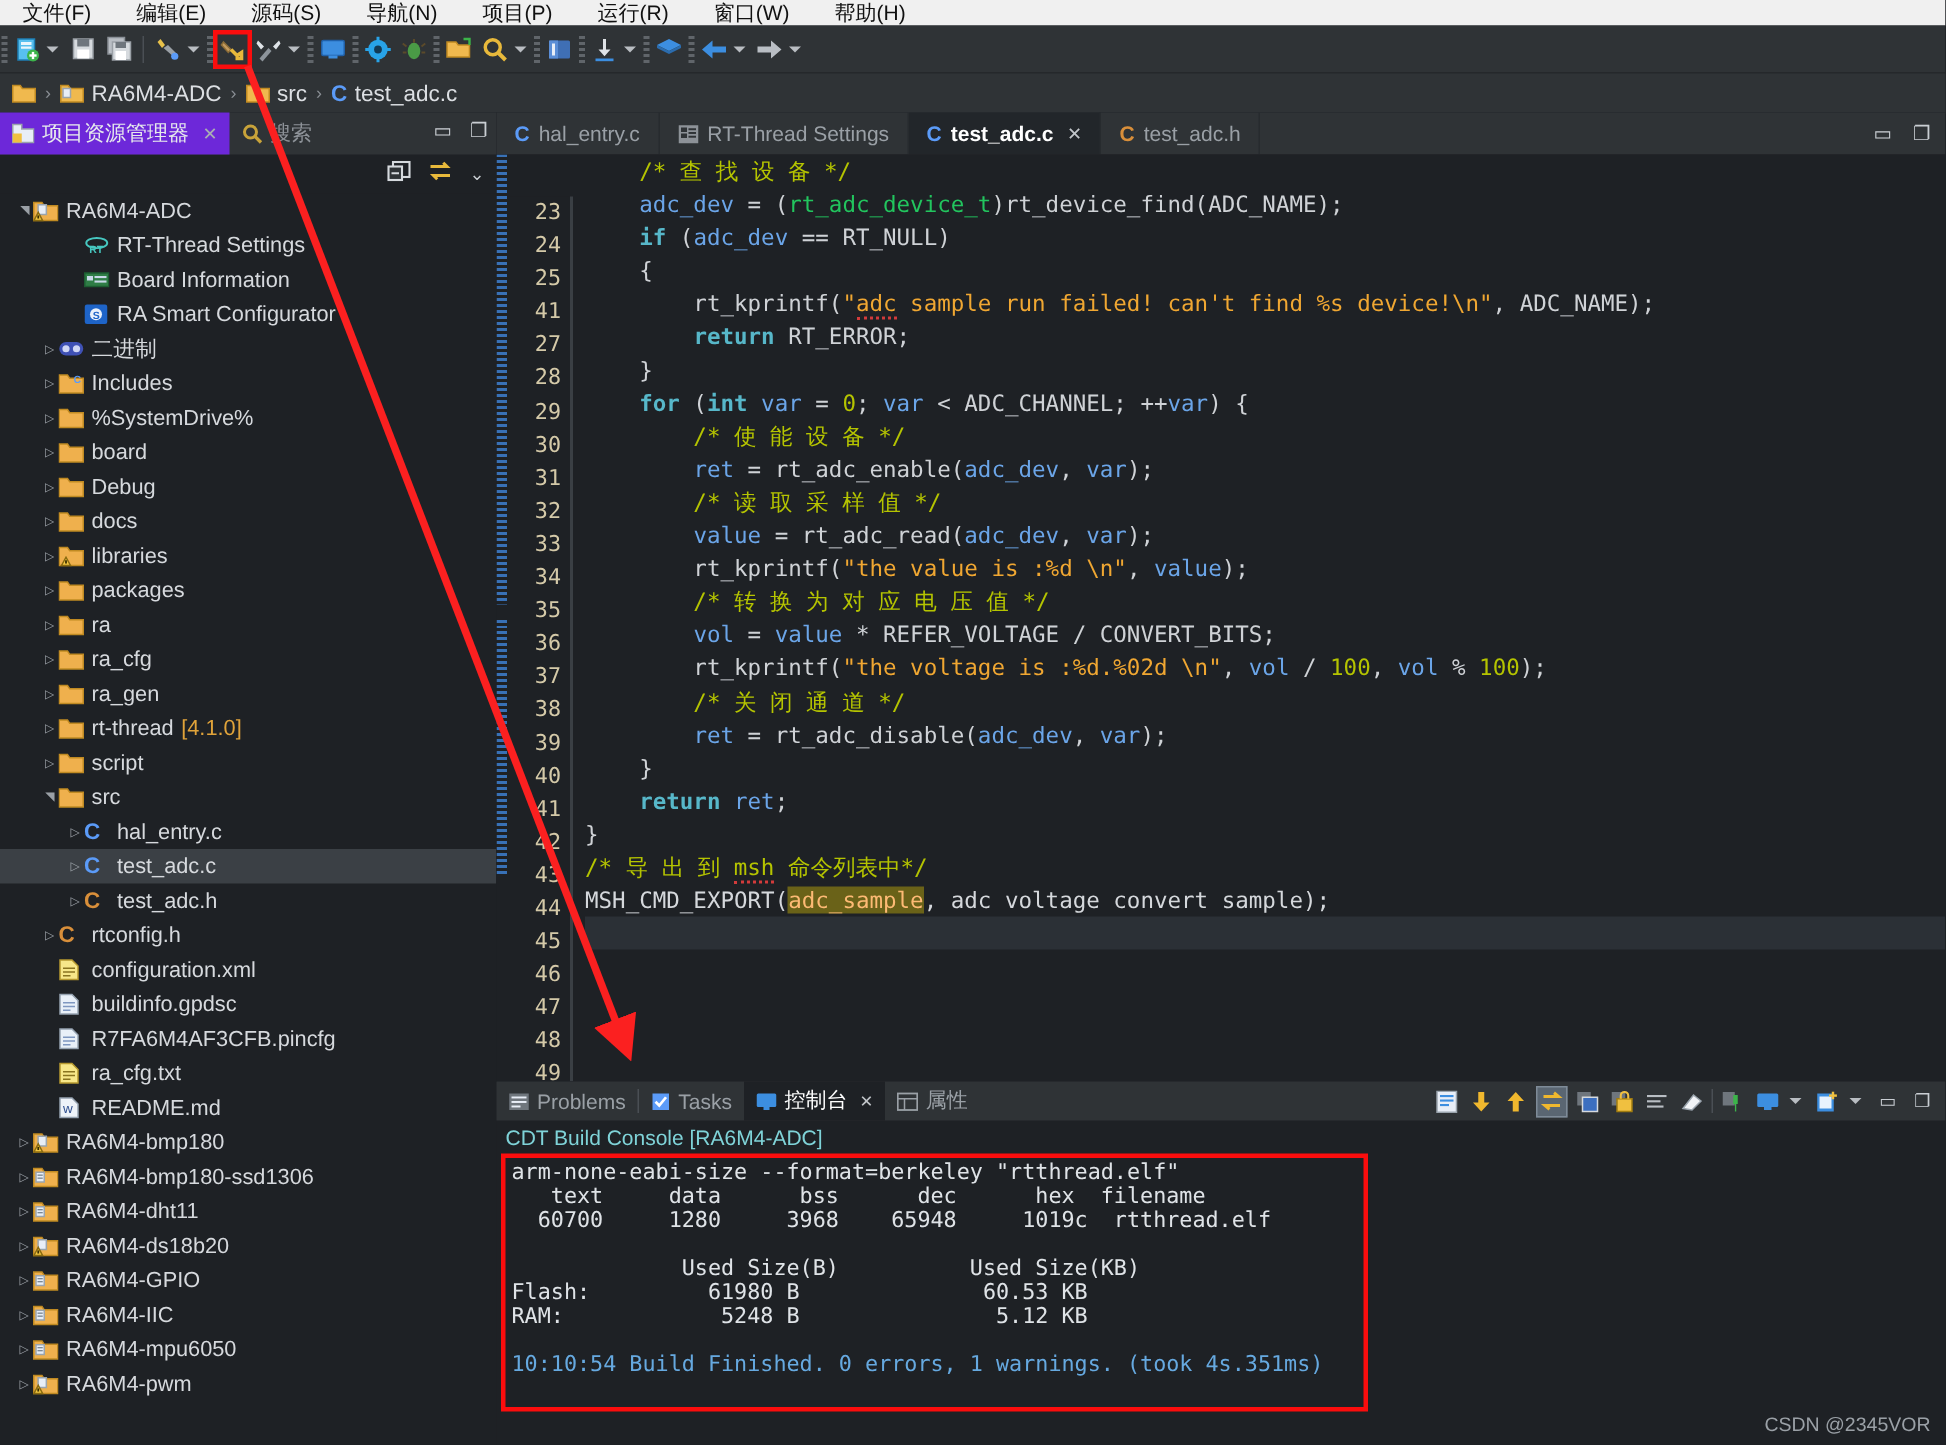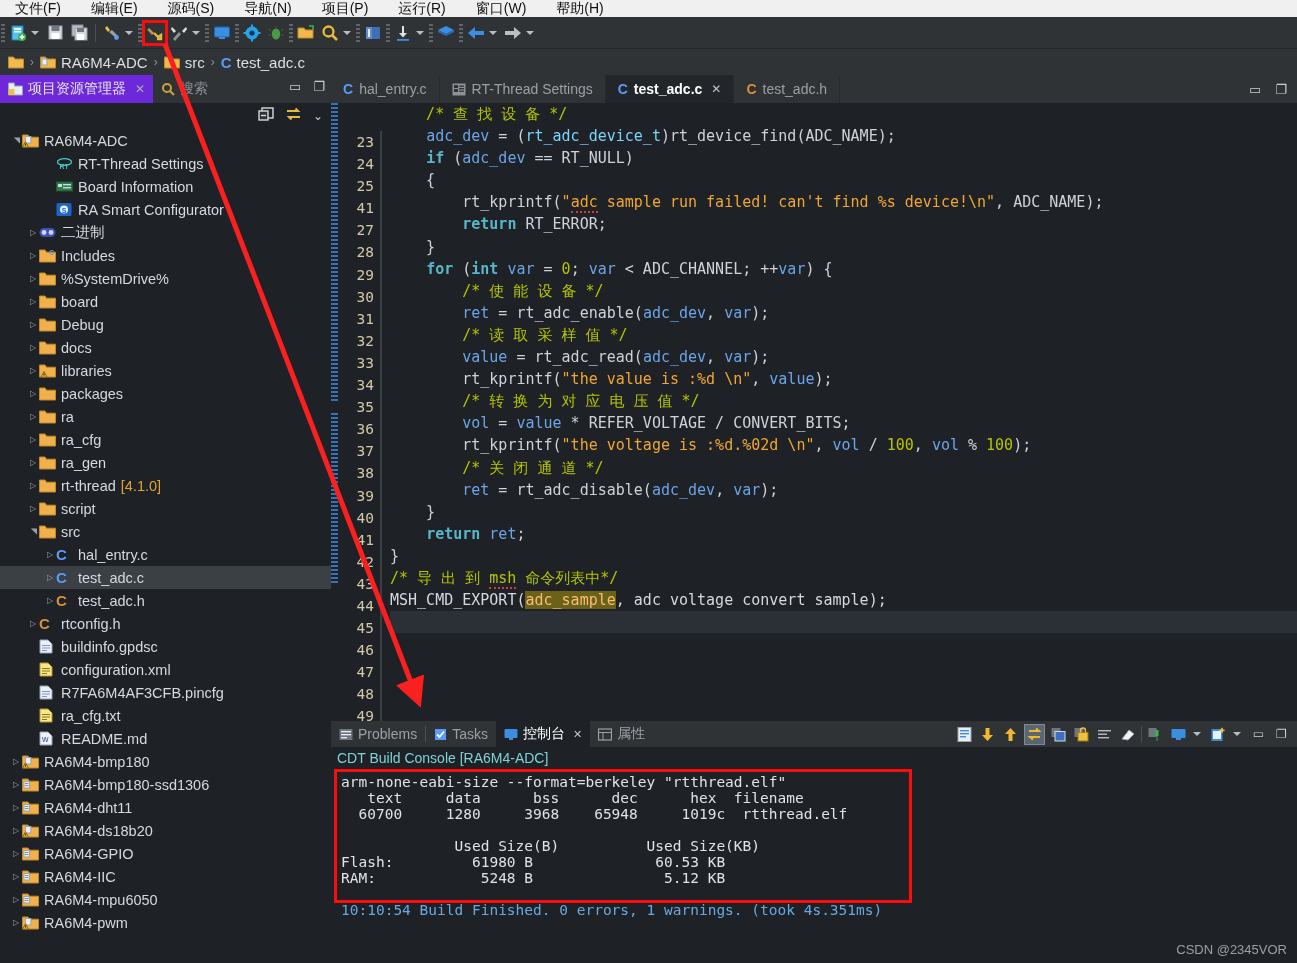--- a/index.html
+++ b/index.html
@@ -68,38 +68,38 @@
   #gutter{width:36px;flex:0 0 36px;background:#1e2125;text-align:right;padding-right:6px;
           border-right:2px solid #3a3f44;font-family:"DejaVu Sans Mono","Liberation Mono",monospace;font-size:14.5px;color:#d4c9a8;margin-top:28px;}
   #gutter div{height:22.1px;line-height:22.1px;}
   #code{flex:1;position:relative;font-family:"DejaVu Sans Mono","Liberation Mono",monospace;font-size:15px;
         white-space:pre;padding-left:8px;overflow:hidden;}
   #code .ln{height:22.1px;line-height:22.1px;}
   #code .ln.cur{background:#2b3036;width:100%;}
   .kw{color:#57b7c9;font-weight:bold}
   .cmt{color:#b5c400}
   .str{color:#f0a732}
-  .typ{color:#7dd3fc}
+  .typ{color:#22c55e}
   .var{color:#6ba5e8}
   .num{color:#b5c400}
   .pl{color:#d5d8dc}
   .mark-occ{background:#6a6218;color:#fdba74}
   .sq{border-bottom:2px dotted #d23b3b}
   
   #console{position:absolute;left:331px;top:721px;width:966px;height:242px;background:#1e2125;}
   #cn-tabs{height:26px;background:#2f3336;display:flex;align-items:center;}
   .ctab{display:flex;align-items:center;gap:5px;height:26px;padding:0 8px;font-size:14px;color:#9aa0a6;}
   .ctab.active{background:#1e2125;color:#ffffff;}
   .ctab .xm{font-size:11px;color:#c2c6ca;margin-left:3px;}
   .csep{width:1px;height:16px;background:#4a4f54;}
   #cn-btns{margin-left:auto;display:flex;align-items:center;gap:4px;padding-right:6px;}
   .cbtn{width:19px;height:19px;display:flex;align-items:center;justify-content:center;font-size:14px;}
   .cbtn.on{background:#5a6672;border:1px solid #7e8b98;}
   #cn-title{height:22px;line-height:22px;padding-left:6px;color:#7fd3d8;font-size:14px;}
-  #cn-body{position:absolute;left:3px;top:48px;width:578px;height:134px;
+  #cn-body{position:absolute;left:3px;top:48px;width:578px;height:172px;
       font-family:"DejaVu Sans Mono","Liberation Mono",monospace;font-size:14.5px;color:#dfe3e7;white-space:pre;
       border:3px solid #fb0d0d;padding:2px 4px;box-sizing:border-box;}
   #cn-body .ok{color:#66a9e0;}
   #watermark{position:absolute;right:10px;bottom:6px;color:#9aa0a6;font-size:13px;}
   
   #arrow{position:absolute;left:0;top:0;width:1297px;height:963px;pointer-events:none;}
 </style>
 </head>
 <body>
 
@@ -469,36 +469,36 @@
         <span>test_adc.h</span>
       </div>
       <div class="trow">
         <span class="arw" style="margin-left: 27px;">▷</span>
         <span class="tico"><span style="color:#d98f3a;font-weight:bold;font-size:15px;line-height:15px;">C</span></span>
         <span>rtconfig.h</span>
       </div>
       <div class="trow">
         <span class="arw" style="margin-left: 27px;"></span>
         <span class="tico"><svg width="14" height="15" viewBox="0 0 14 15">
+            <path d="M1 14 V1 h8 l4 4 v9 z" fill="#f7e789" stroke="#b6992f"></path>
+            <rect x="3" y="6" width="8" height="1" fill="#8a7420"></rect>
+            <rect x="3" y="8.5" width="8" height="1" fill="#8a7420"></rect>
+            <rect x="3" y="11" width="5" height="1" fill="#8a7420"></rect>
+          </svg></span>
+        <span>configuration.xml</span>
+      </div>
+      <div class="trow">
+        <span class="arw" style="margin-left: 27px;"></span>
+        <span class="tico"><svg width="14" height="15" viewBox="0 0 14 15">
             <path d="M1 14 V1 h8 l4 4 v9 z" fill="#e9f0f8" stroke="#96a3b1"></path>
             <rect x="3" y="6" width="8" height="1" fill="#7f97c0"></rect>
             <rect x="3" y="8.5" width="8" height="1" fill="#7f97c0"></rect>
             <rect x="3" y="11" width="5" height="1" fill="#7f97c0"></rect>
           </svg></span>
         <span>buildinfo.gpdsc</span>
-      </div>
-      <div class="trow">
-        <span class="arw" style="margin-left: 27px;"></span>
-        <span class="tico"><svg width="14" height="15" viewBox="0 0 14 15">
-            <path d="M1 14 V1 h8 l4 4 v9 z" fill="#f7e789" stroke="#b6992f"></path>
-            <rect x="3" y="6" width="8" height="1" fill="#8a7420"></rect>
-            <rect x="3" y="8.5" width="8" height="1" fill="#8a7420"></rect>
-            <rect x="3" y="11" width="5" height="1" fill="#8a7420"></rect>
-          </svg></span>
-        <span>configuration.xml</span>
       </div>
       <div class="trow">
         <span class="arw" style="margin-left: 27px;"></span>
         <span class="tico"><svg width="14" height="15" viewBox="0 0 14 15">
             <path d="M1 14 V1 h8 l4 4 v9 z" fill="#e9f0f8" stroke="#96a3b1"></path>
             <rect x="3" y="6" width="8" height="1" fill="#7f97c0"></rect>
             <rect x="3" y="8.5" width="8" height="1" fill="#7f97c0"></rect>
             <rect x="3" y="11" width="5" height="1" fill="#7f97c0"></rect>
           </svg></span>
         <span>R7FA6M4AF3CFB.pincfg</span>

